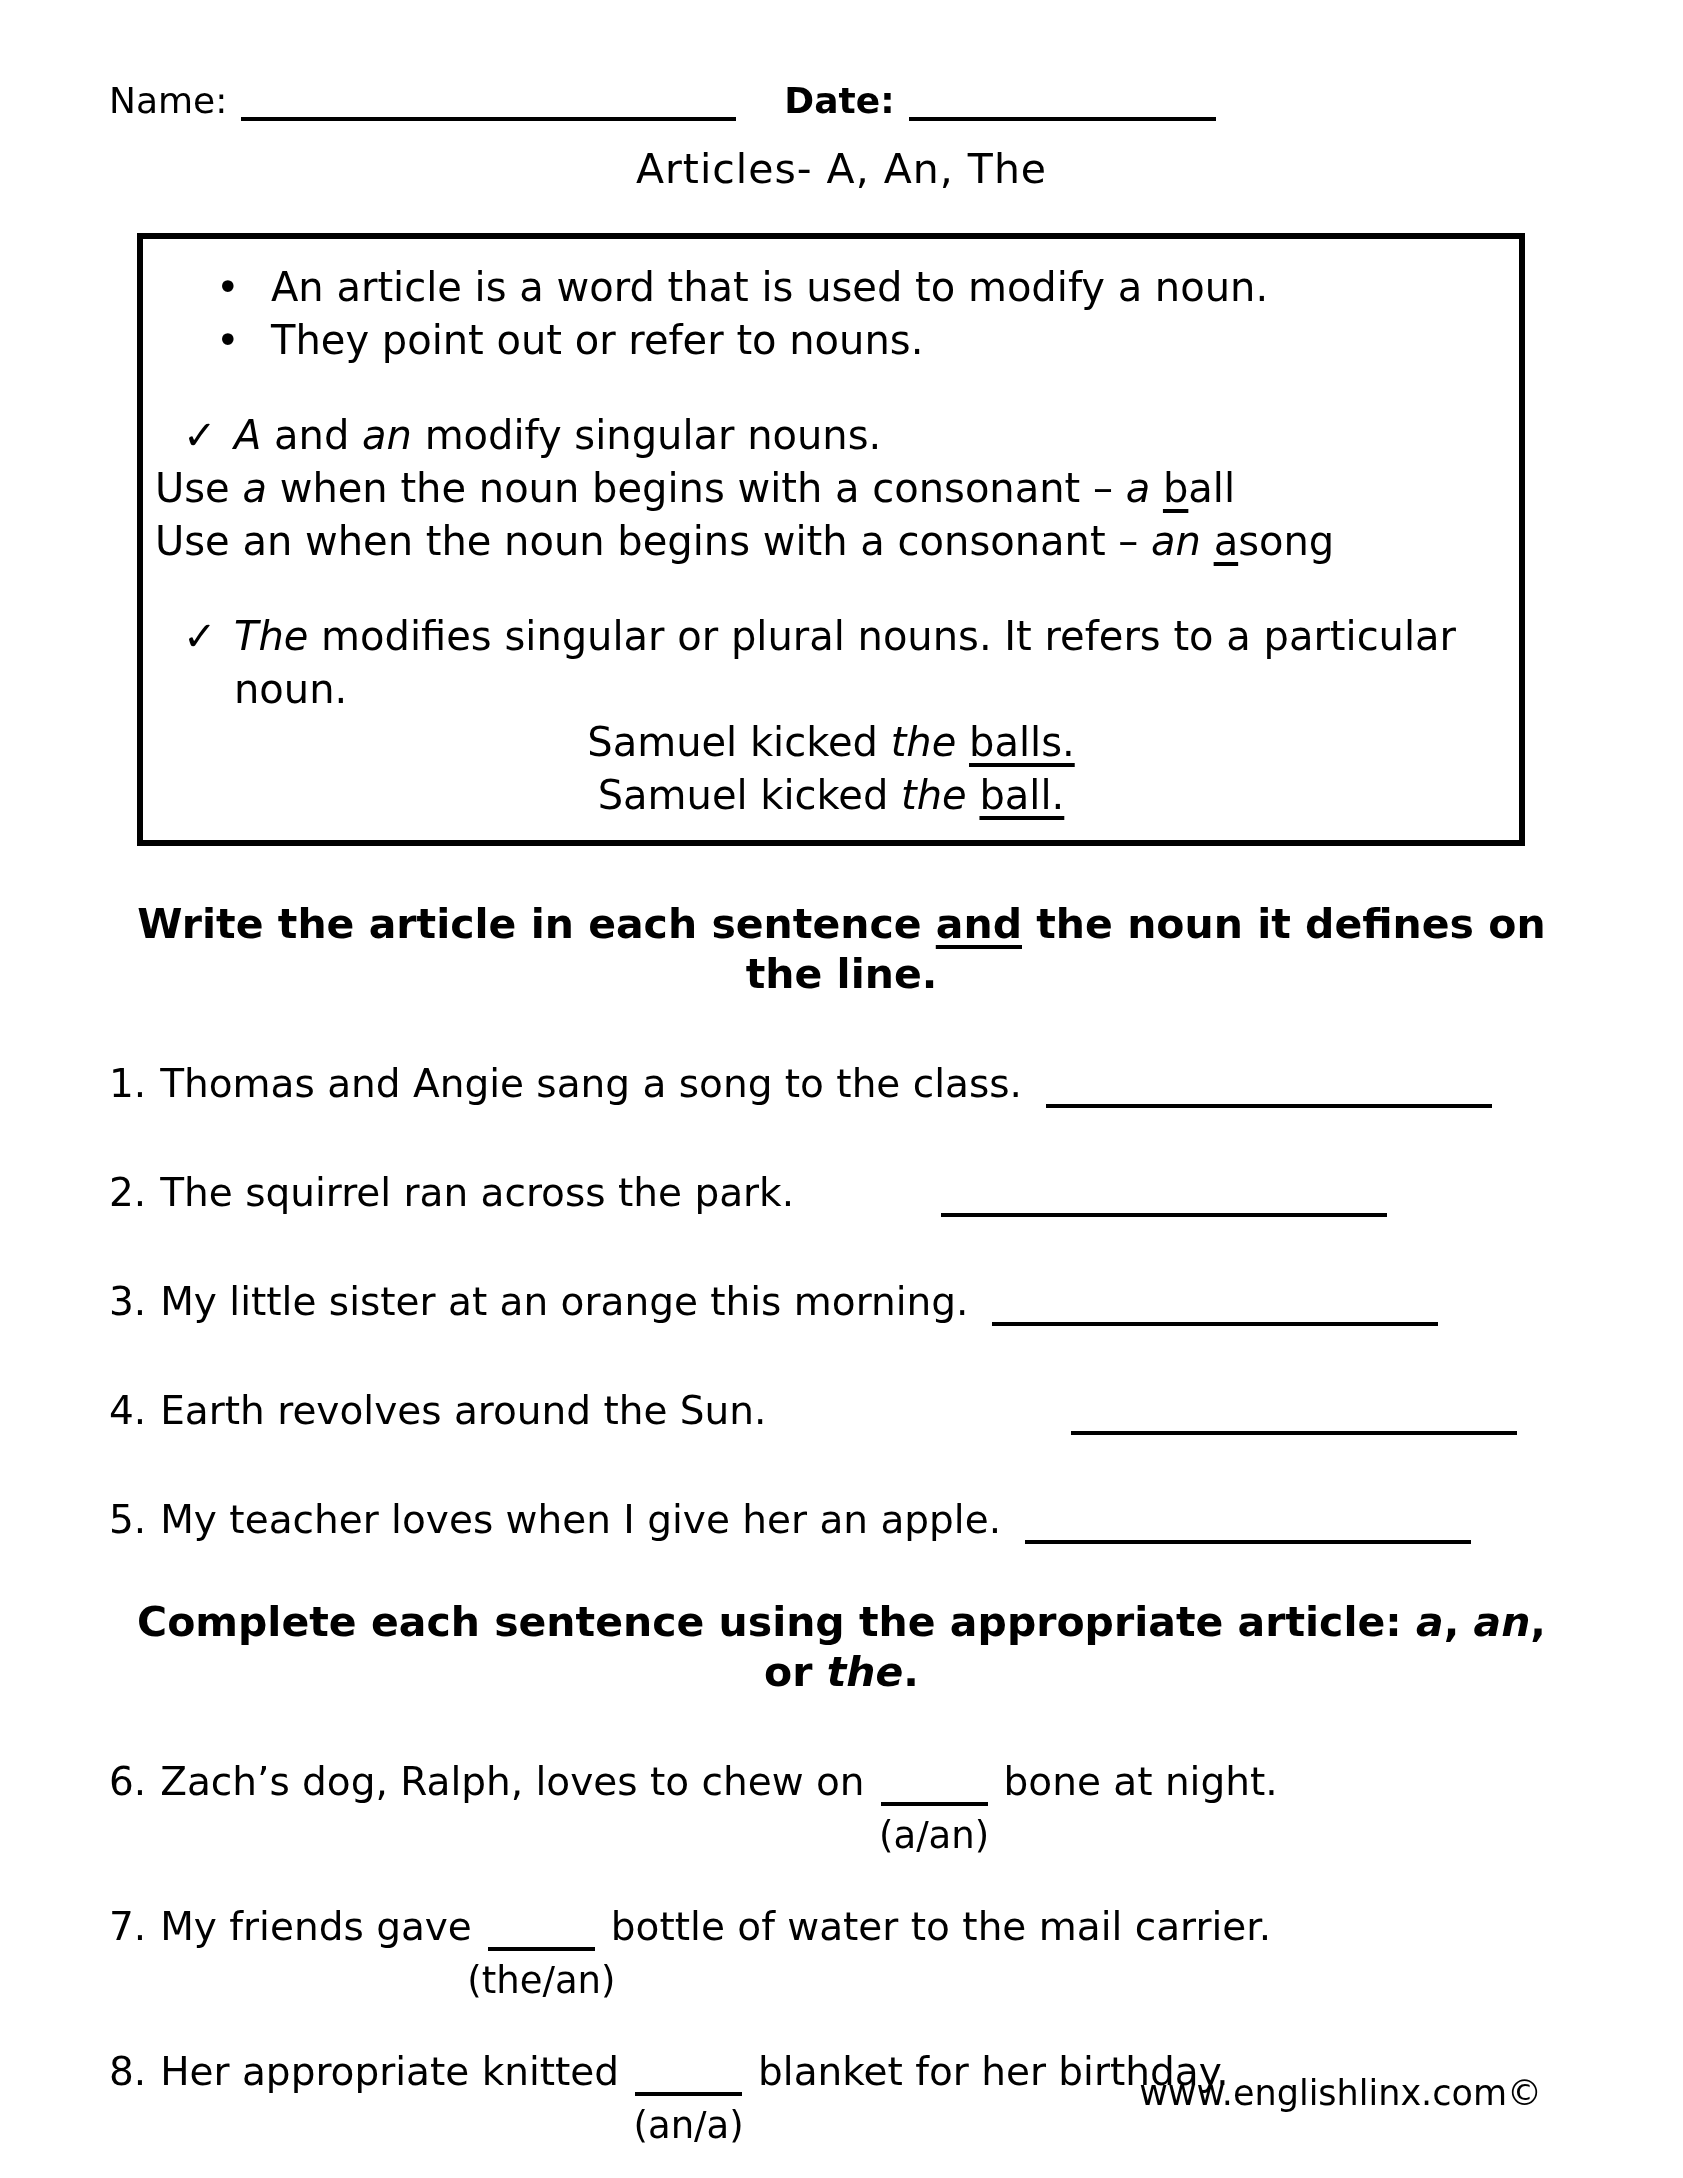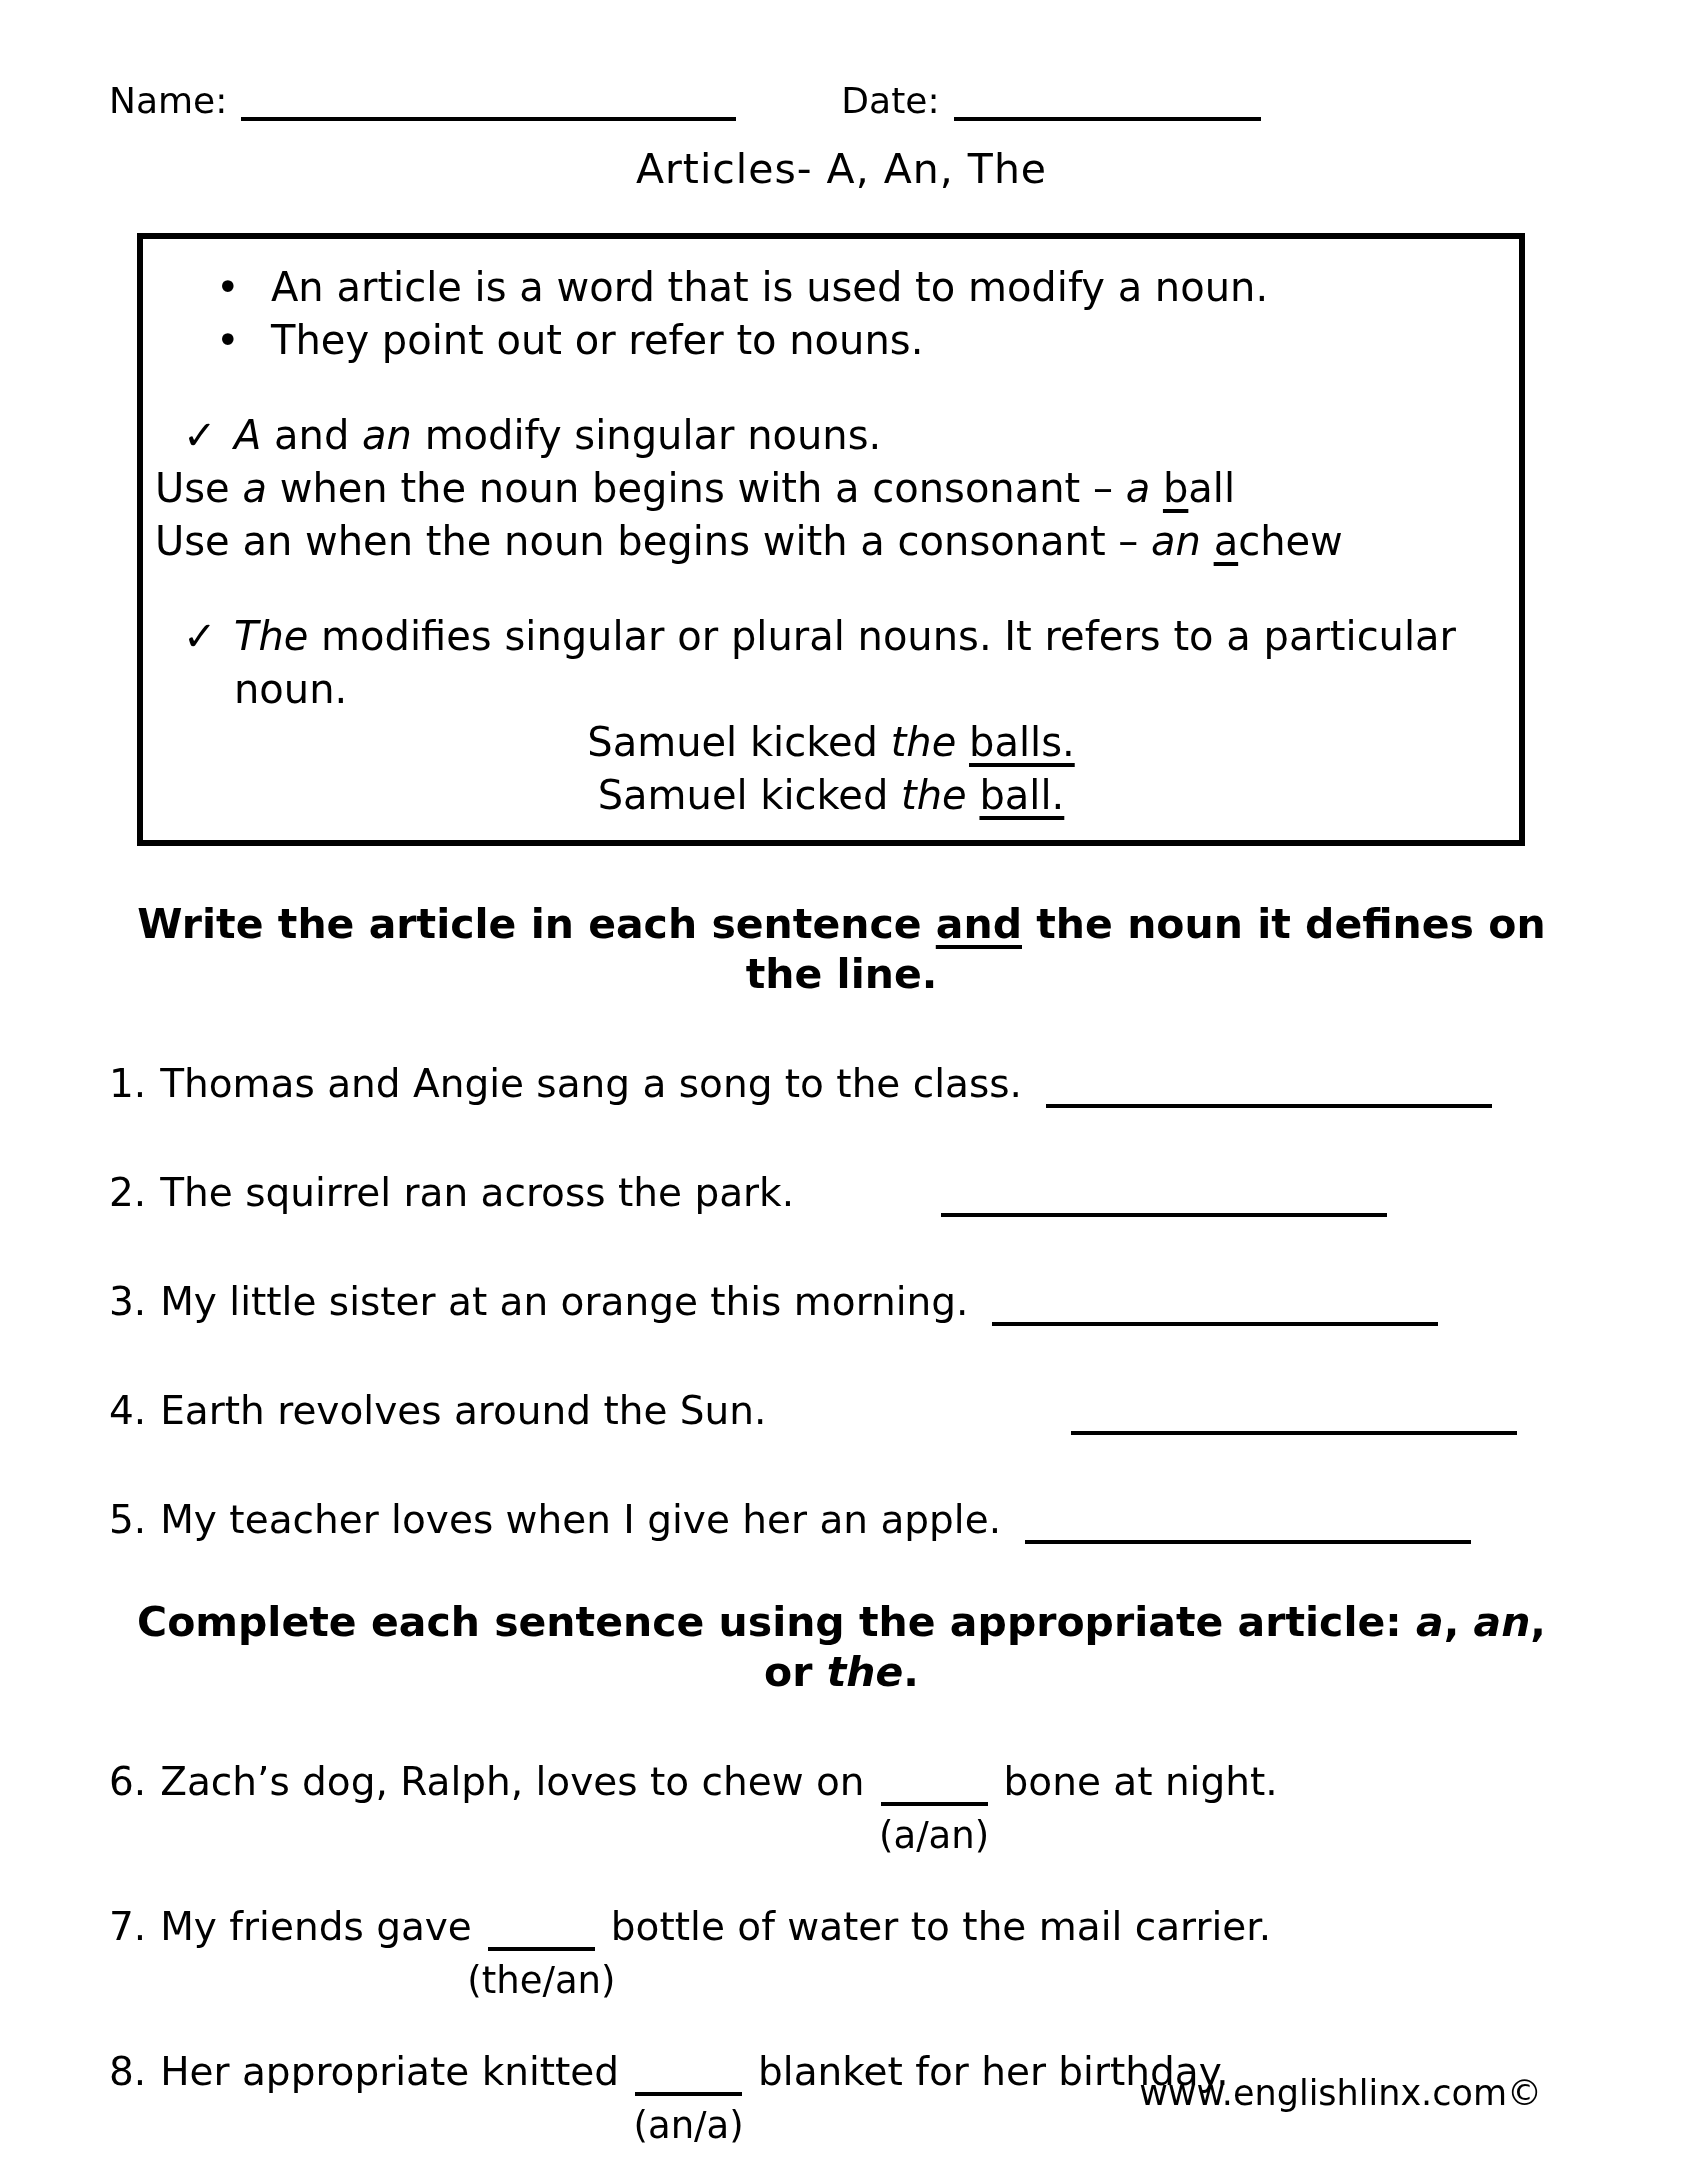--- a/index.html
+++ b/index.html
@@ -10,21 +10,21 @@
     color: #000000;
     font-family: "DejaVu Sans", "Liberation Sans", sans-serif;
     overflow: hidden;
   }
   .page { position: absolute; inset: 0; padding: 71px 109px 0 109px; }
 
   
   .header-row { display: flex; align-items: flex-end; font-size: 36px; }
   .write-line { display: inline-block; border-bottom: 4px solid #000; height: 50px; }
   .name-line { width: 495px; margin-left: 14px; }
-  .date-group { margin-left: 105px; display: flex; align-items: flex-end; }
+  .date-group { margin-left: 48px; display: flex; align-items: flex-end; font-weight: bold; }
   .date-line { width: 307px; margin-left: 14px; }
 
   .title { text-align: center; font-size: 41px; margin-top: 24px; letter-spacing: 1px; }
 
   
   .rules-box {
     border: 6px solid #000;
     margin-top: 40px; margin-left: 28px;
     width: 1388px;
     padding: 22px 12px 18px 12px;
@@ -92,21 +92,21 @@
       <span><span>They point out or refer to nouns.</span></span>
     </div>
 
     <div class="spacer"></div>
 
     <div class="rb-line check-row">
       <span class="check-marker">✓</span>
       <span><span class="it">A</span><span> and </span><span class="it">an</span><span> modify singular nouns.</span></span>
     </div>
     <div class="rb-line"><span>Use </span><span class="it">a</span><span> when the noun begins with a consonant – </span><span class="it">a</span><span> </span><span class="ul">b</span><span>all</span></div>
-    <div class="rb-line"><span>Use an when the noun begins with a consonant – </span><span class="it">an</span><span> </span><span class="ul">a</span><span>chew</span></div>
+    <div class="rb-line"><span>Use an when the noun begins with a consonant – </span><span class="it">an</span><span> </span><span class="ul">a</span><span>song</span></div>
 
     <div class="spacer"></div>
 
     <div class="rb-line check-row">
       <span class="check-marker">✓</span>
       <span><span class="it">The</span><span> modifies singular or plural nouns. It refers to a particular noun.</span></span>
     </div>
     <div class="rb-line centered"><span>Samuel kicked </span><span class="it">the</span><span> </span><span class="ul">balls.</span></div>
     <div class="rb-line centered"><span>Samuel kicked </span><span class="it">the</span><span> </span><span class="ul">ball.</span></div>
   </div>

